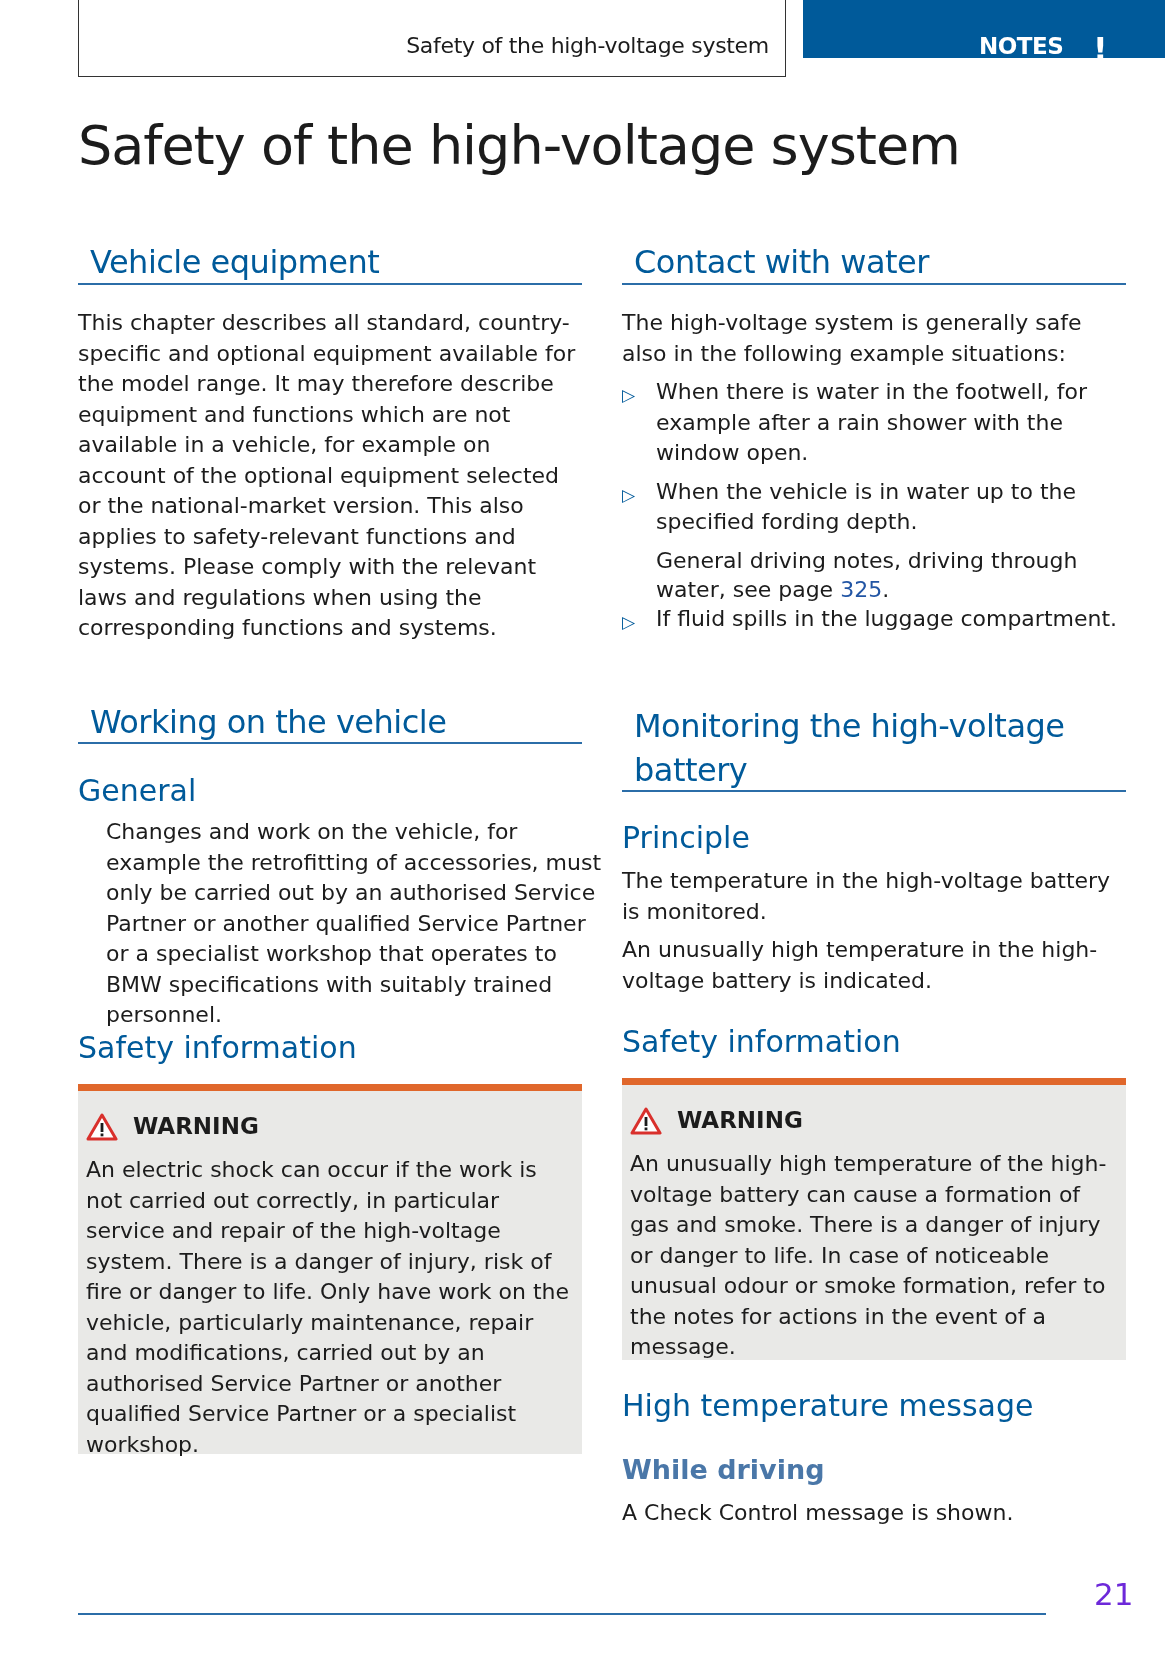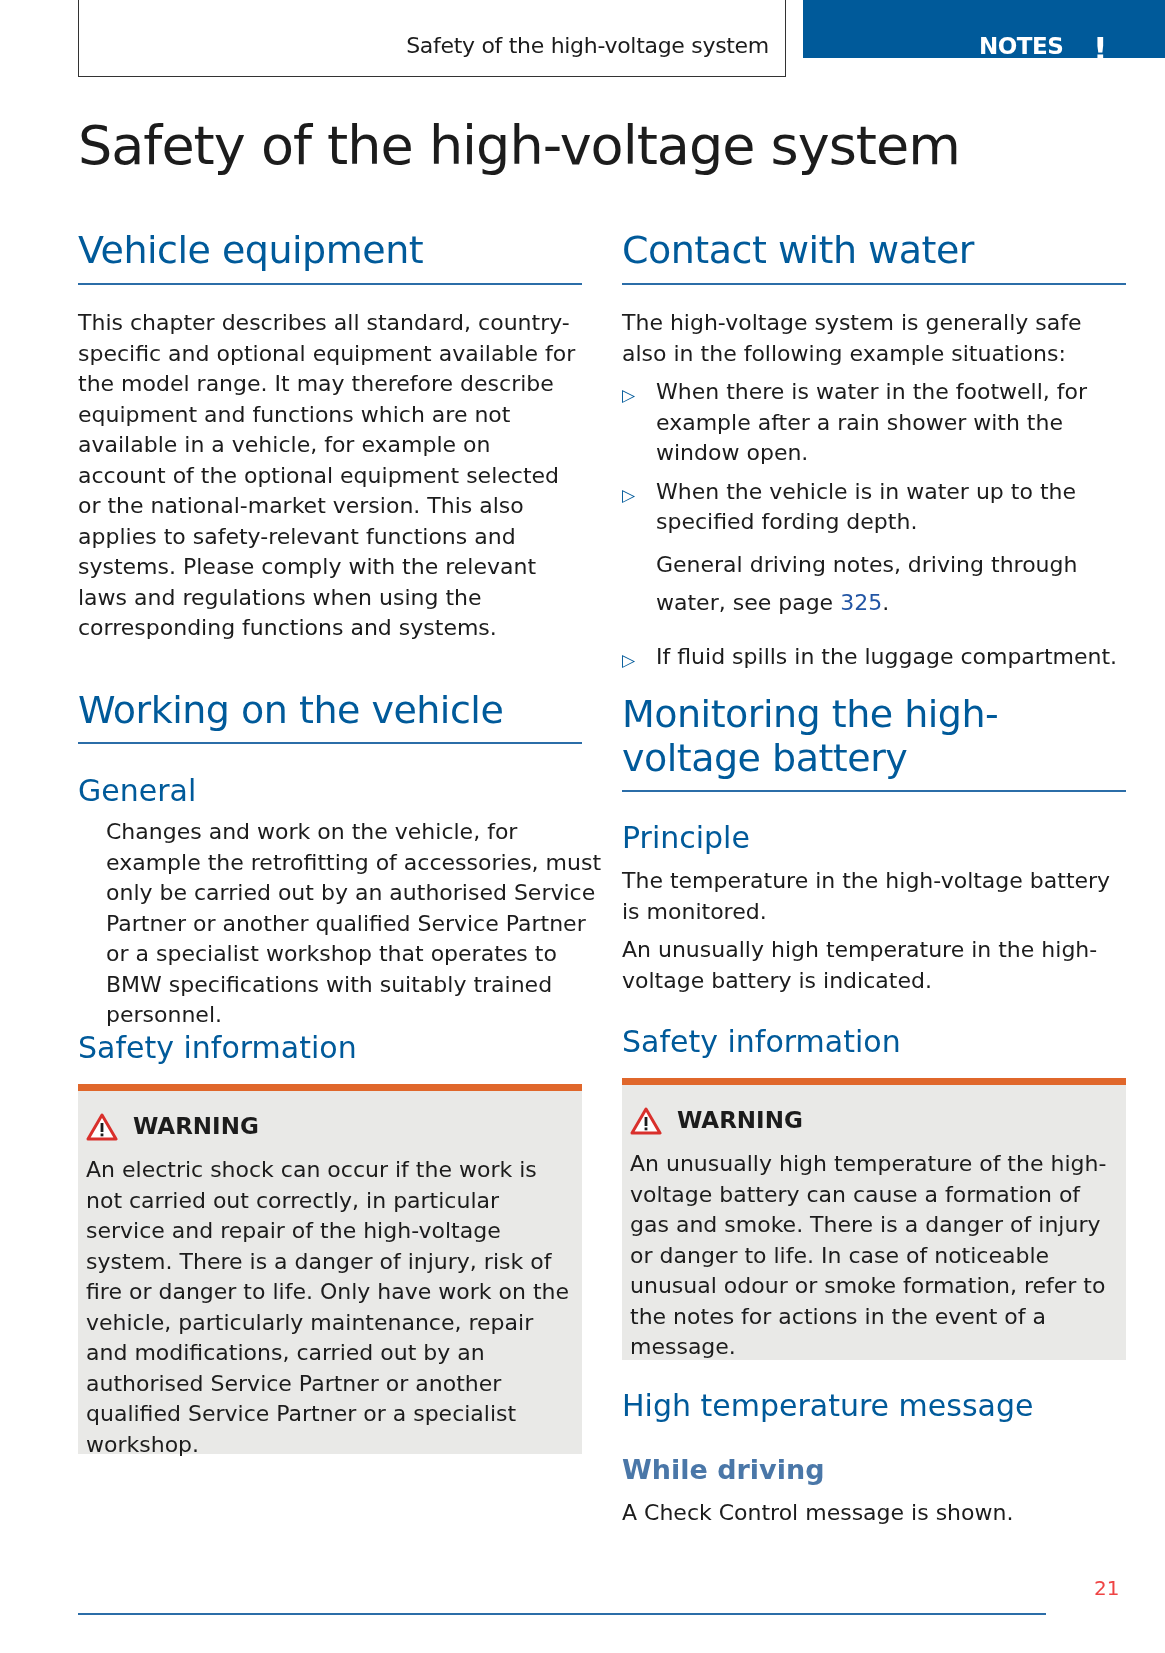--- a/index.html
+++ b/index.html
@@ -14,43 +14,43 @@
                  font-size: 23px; letter-spacing: -0.5px; }
   .notes-icon { position: absolute; left: 290px; top: 30px; color: #fff; font-weight: bold; font-size: 32px; }
 
   .page-title { position: absolute; left: 78px; top: 114px; font-size: 54px; color: #1c1c1c;
                 font-weight: normal; margin: 0; letter-spacing: -1px; }
 
   .col { position: absolute; width: 504px; }
   .col-left { left: 78px; }
   .col-right { left: 622px; }
 
-  .h2 { position: absolute; left: 0; font-size: 38px; color: #005a9a; font-weight: normal;
-        margin: 0; line-height: 44px; letter-spacing: -0.5px; }
+  .h2 { position: absolute; left: 0; font-size: 32px; color: #005a9a; font-weight: normal;
+        margin: 12px; line-height: 44px; letter-spacing: -0.5px; }
   .rule { position: absolute; left: 0; width: 504px; height: 0; border-top: 2px solid #2b6da8; }
   .h3 { position: absolute; left: 0; font-size: 30px; color: #005a9a; margin: 0; font-weight: normal; }
   .h4 { position: absolute; left: 0; font-size: 27px; color: #4a77a8; margin: 0; font-weight: bold; }
 
   .p { position: absolute; left: 0; width: 504px; font-size: 22px; line-height: 30.5px; margin: 0; color: #1c1c1c; }
   .link { color: #2255a4; }
 
   .bullets { position: absolute; left: 0; width: 504px; margin: 0; padding: 0; list-style: none; }
   .bullet { position: relative; padding-left: 34px; font-size: 22px; line-height: 30.5px; margin-bottom: 8px; }
   .bullet-icon { position: absolute; left: 0; top: 3px; color: #005a9a; font-size: 17px; }
-  .sub-p { padding-left: 34px; font-size: 22px; line-height: 38px; margin: 0 0 20px 0; }
+  .sub-p { padding-left: 34px; font-size: 22px; line-height: 29px; margin: 0 0 0 0; }
 
   .warn { position: absolute; left: 0; width: 504px; background: #e9e9e7; }
   .warn-bar { height: 7px; background: #e0672b; }
   .warn-head { position: relative; height: 44px; margin-top: 20px; }
   .warn-icon { position: absolute; left: 8px; top: 2px; width: 32px; height: 28px; }
   .warn-title { position: absolute; left: 55px; top: 2px; font-weight: bold; font-size: 23px; color: #1c1c1c; }
   .warn-body { padding: 0 6px 24px 8px; font-size: 22px; line-height: 30.5px; margin: 0; }
 
   .footer-rule { position: absolute; left: 78px; top: 1613px; width: 968px; border-top: 2px solid #2b6da8; }
-  .page-num { position: absolute; left: 1094px; top: 1576px; font-size: 20px; color: #ef4444; }
+  .page-num { position: absolute; left: 1094px; top: 1576px; font-size: 31px; color: #6d28d9; }
 </style>
 </head>
 <body>
 
 <div class="header-box">
   <span class="header-title">Safety of the high-voltage system</span>
 </div>
 <div class="notes-tab">
   <span class="notes-label">NOTES</span>
   <span class="notes-icon">!</span>

